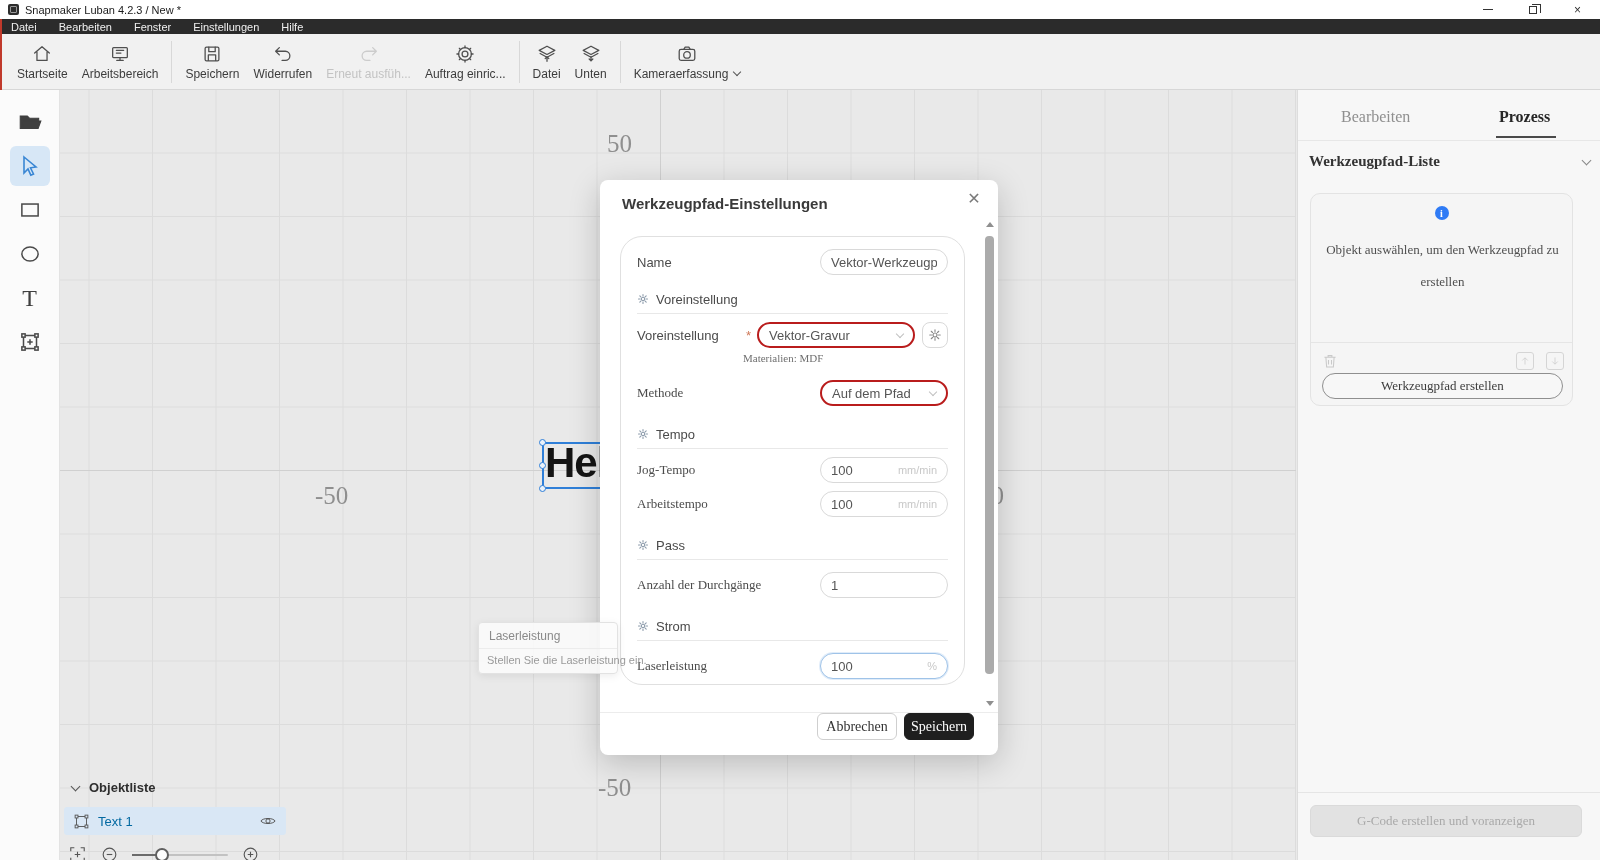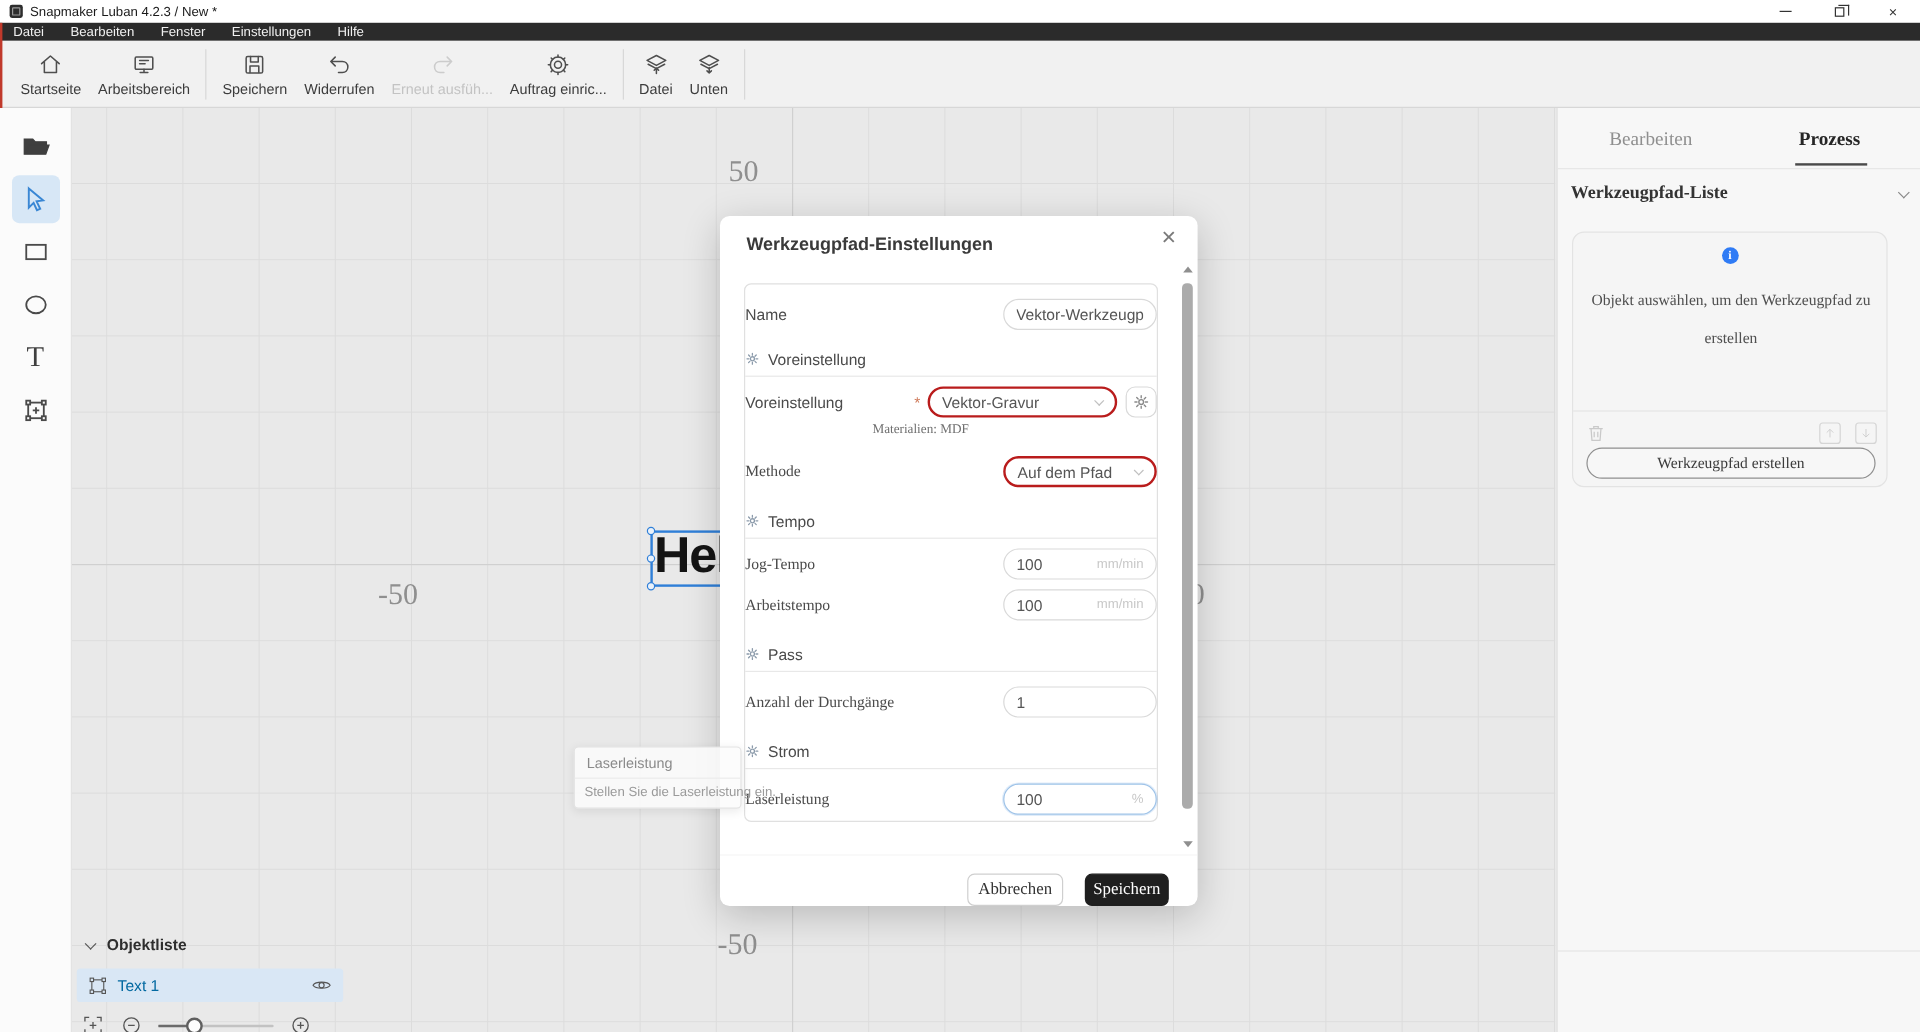--- a/index.html
+++ b/index.html
@@ -75,21 +75,21 @@
   .tooltip .tt-title { font-size:12px; color:#8a8a8a; padding:6px 10px 5px; }
   .tooltip .tt-div { height:1px; background:#ececec; }
   .tooltip .tt-body { font-size:11px; color:#9a9a9a; padding:5px 8px 7px; white-space:nowrap; }
 
   
   .dialog { position:absolute; left:600px; top:180px; width:398px; height:575px; background:#ffffff; border-radius:8px; box-shadow:0 8px 32px rgba(0,0,0,0.20); z-index:50; }
   .dlg-head { height:36px; display:flex; align-items:center; padding:0 16px 0 22px; position:relative; }
   .dlg-title { font-size:15px; font-weight:700; color:#3a3a3a; margin-top:10px; }
   .dlg-close { position:absolute; right:14px; top:8px; font-size:16px; color:#7a7a7a; width:20px; height:20px; display:flex; align-items:center; justify-content:center; }
   .dlg-body { position:absolute; left:0; top:36px; width:380px; height:496px; overflow:hidden; }
-  .panelbox { margin:20px 0 0 20px; width:345px; height:449px; border:1px solid #e0e0e0; border-radius:6px; padding:8px 0 0; }
+  .panelbox { margin:20px 0 0 20px; width:345px; height:449px; border:1px solid #e0e0e0; border-radius:22px; padding:8px 16px 0; }
   .frow { display:flex; align-items:center; justify-content:space-between; height:34px; }
   .frow .flab { font-size:13px; color:#4b4b4b; }
   .sechead { display:flex; align-items:center; gap:7px; height:28px; margin-top:6px; }
   .sechead svg { stroke:#8c9bab; fill:none; stroke-width:2.2; stroke-linecap:round; }
   .sechead .slab { font-size:13px; color:#4a4a4a; }
   .hr { height:1px; background:#e8e8e8; }
   .pill { position:relative; width:128px; height:26px; border:1px solid #d9d9d9; border-radius:14px; background:#fff; display:flex; align-items:center; padding:0 10px; }
   .pill input { border:none; outline:none; width:100%; font-size:13px; color:#555; font-family:"Liberation Sans",sans-serif; background:transparent; }
   .pill .unit { font-size:11px; color:#c8c8c8; white-space:nowrap; }
   .pill.focus { border-color:#9fc3e8; box-shadow:0 0 0 1px rgba(47,127,216,0.15); }
@@ -98,21 +98,21 @@
   .select .chev { border-color:#c0c0c0; width:6px; height:6px; }
   .gearbtn { width:26px; height:26px; border:1px solid #d9d9d9; border-radius:8px; display:flex; align-items:center; justify-content:center; margin-left:7px; }
   .gearbtn svg { stroke:#8a8a8a; fill:none; stroke-width:2; stroke-linecap:round; }
   .req { color:#cf7a5a; font-size:13px; margin-right:6px; }
   .note { font-size:11px; color:#6f6f6f; padding-left:106px; height:18px; }
   .ctrlgroup { display:flex; align-items:center; }
   .dlg-scroll { position:absolute; right:2px; top:38px; width:13px; height:492px; }
   .dlg-scroll .thumb { position:absolute; left:2px; top:18px; width:9px; height:438px; background:#ababab; border-radius:4px; }
   .arr-up { position:absolute; left:3px; top:4px; width:0; height:0; border-left:4px solid transparent; border-right:4px solid transparent; border-bottom:5px solid #8f8f8f; }
   .arr-dn { position:absolute; left:3px; bottom:4px; width:0; height:0; border-left:4px solid transparent; border-right:4px solid transparent; border-top:5px solid #8f8f8f; }
-  .dlg-foot { position:absolute; left:0; bottom:0; width:398px; height:43px; border-top:1px solid #ececec; display:flex; align-items:flex-end; justify-content:flex-end; gap:18px; padding-right:24px; border-radius:0 0 8px 8px; }
+  .dlg-foot { position:absolute; left:0; bottom:0; width:398px; height:43px; border-top:1px solid #ececec; display:flex; align-items:flex-start; justify-content:flex-end; gap:7px; padding-right:24px; border-radius:0 0 8px 8px; }
   .btn { height:27px; border-radius:6px; display:flex; align-items:center; justify-content:center; font-family:"Liberation Serif",serif; font-size:14px; }
   .btn-cancel { width:80px; background:#fff; border:1px solid #cfcfcf; color:#333; }
   .btn-save { width:70px; background:#1f1f1f; border:1px solid #1f1f1f; color:#fff; }
 
   
   .rightpanel { position:absolute; left:1297px; top:90px; width:303px; height:770px; background:#f7f7f7; border-left:1px solid #dddddd; }
   .tabs { position:absolute; left:0; top:0; width:100%; height:51px; border-bottom:1px solid #e7e7e7; }
   .tab { position:absolute; top:18px; font-family:"Liberation Serif",serif; font-size:16px; }
   .tab.inactive { color:#8f8f8f; }
   .tab.active { color:#262626; font-weight:700; }
@@ -213,20 +213,31 @@
     </div>
     <div class="tbitem">
       <svg width="22" height="22" viewBox="0 0 24 24">
           <path d="M12 3.5 L20.5 8 L12 12.5 L3.5 8 Z"></path>
           <path d="M4.5 11.5 L12 15.5 L19.5 11.5"></path>
           <path d="M12 14.5 v5 M10 17.5 l2 2 2-2"></path>
         </svg>
       <span class="lab">Unten</span>
     </div>
     <div class="tbsep"></div>
+    <div class="tbitem">
+      <svg width="22" height="22" viewBox="0 0 24 24">
+          <rect x="3.5" y="7" width="17" height="12" rx="2"></rect>
+          <circle cx="12" cy="13" r="3.6"></circle>
+          <path d="M8.5 7 L10 4.5 H14 L15.5 7"></path>
+        </svg>
+      <span class="tbrow">
+          <span class="lab">Kameraerfassung</span>
+          <span class="caret"></span>
+        </span>
+    </div>
   </div>
 
   <div class="toolstrip">
     <div class="tool">
       <svg width="26" height="26" viewBox="0 0 24 24">
           <path d="M3 6.5 H9.5 L11.5 8.5 H20 V11 H6.5 L4.5 18 H3 Z M6.5 11 H22 L19.5 18 H4.5" fill="#3f3f3f" stroke="#3f3f3f" stroke-width="1"></path>
         </svg>
     </div>
     <div class="tool active">
       <svg width="24" height="24" viewBox="0 0 24 24">
@@ -341,20 +352,21 @@
           </span>
         <span class="boxarrow">
             <svg width="12" height="12" viewBox="0 0 24 24">
               <path d="M12 5 V18 M6.5 13 L12 18.5 L17.5 13"></path>
             </svg>
           </span>
       </div>
       <div class="btn-create">Werkzeugpfad erstellen</div>
     </div>
     <div class="rp-divider"></div>
+    <div class="btn-gcode">G-Code erstellen und voranzeigen</div>
   </div>
 
   <div class="tooltip">
     <div class="tt-title">Laserleistung</div>
     <div class="tt-div"></div>
     <div class="tt-body">Stellen Sie die Laserleistung ein.</div>
   </div>
 
   <div class="dialog">
     <div class="dlg-head">

